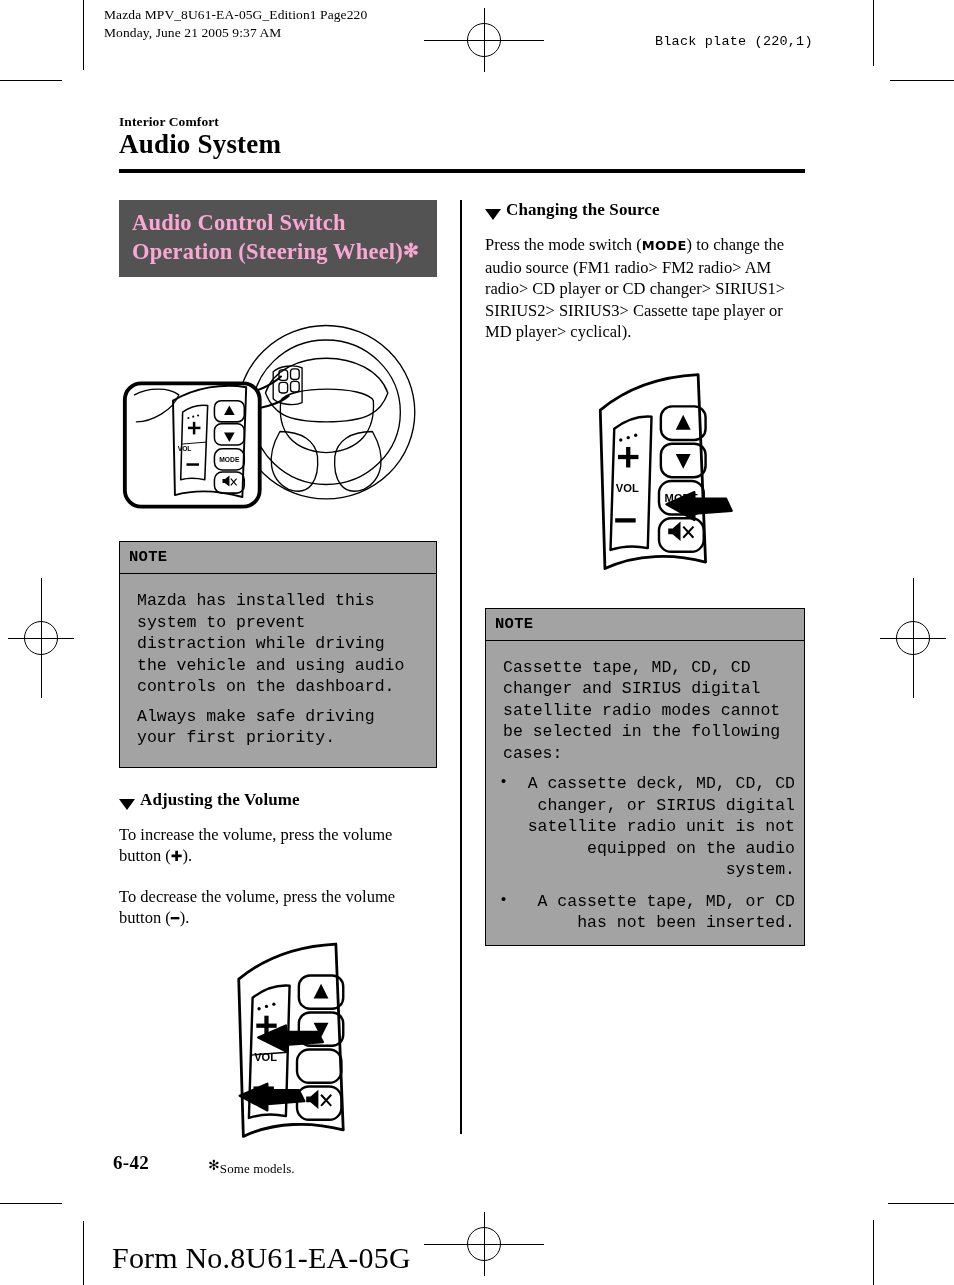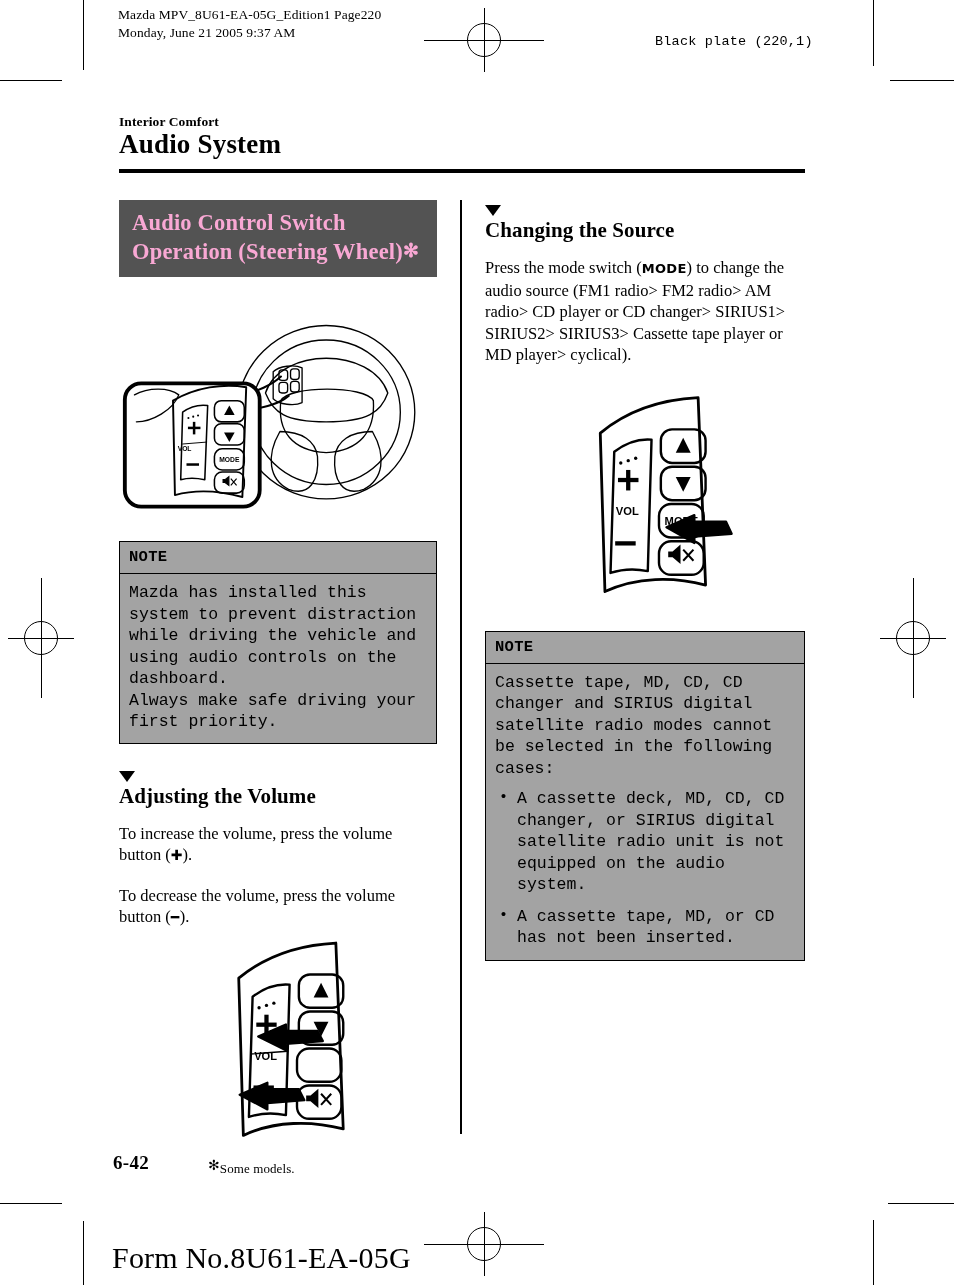--- a/index.html
+++ b/index.html
@@ -22,21 +22,21 @@
 
   .regmark { position: absolute; }
   .regmark .rm-v { position: absolute; left: 50%; top: 0; width: 1px; height: 100%; background: #000; margin-left: -0.5px; }
   .regmark .rm-h { position: absolute; top: 50%; left: 0; height: 1px; width: 100%; background: #000; margin-top: -0.5px; }
   .regmark .rm-c { position: absolute; left: 50%; top: 50%; width: 34px; height: 34px; margin-left: -17px; margin-top: -17px;
                    border: 1px solid #000; border-radius: 50%; background: transparent; }
 
   
   .jobinfo {
     position: absolute; left: 104px; top: 6px;
-    font-size: 13.5px; line-height: 18px; letter-spacing: .1px; margin-left: 14px;
+    font-size: 13.5px; line-height: 18px; letter-spacing: .1px;
   }
   .plateinfo {
     position: absolute; left: 655px; top: 34px;
     font-size: 13.5px; letter-spacing: .2px; font-family: Liberation Mono, monospace;
   }
 
   
   .page { position: absolute; left: 0; top: 0; width: 854px; height: 1285px; }
 
   .kicker {
@@ -65,23 +65,23 @@
     background: #535353; color: #f9a8d4;
     padding: 9px 13px 11px 13px;
     font-size: 22.5px; font-weight: bold; line-height: 28px;
     letter-spacing: .2px;
     width: 318px;
   }
   .banner .star { font-size: 19px; vertical-align: 2px; }
 
   
   .subhead {
-    font-size: 21px; font-weight: bold;
+    font-size: 17px; font-weight: bold;
     letter-spacing: .1px;
-    display: flex; align-items: flex-start; gap: 2px; flex-direction: column;
+    display: flex; align-items: flex-end; gap: 2px;
   }
   .tri {
     display: inline-block; width: 0; height: 0;
     border-left: 8px solid transparent;
     border-right: 8px solid transparent;
     border-top: 11px solid #000;
     margin-top: 5px; margin-right: 3px; flex: 0 0 auto;
   }
 
   p.body {
@@ -111,22 +111,22 @@
   .notebox { border: 1.5px solid #000; width: 100%; background: #a3a3a3; font-family: Liberation Mono, monospace; }
   .notebox .note-hd {
     border-bottom: 1.5px solid #000;
     font-size: 15.5px; font-weight: bold;
     padding: 6px 9px 7px 9px; letter-spacing: .3px;
   }
   .notebox .note-bd {
     padding: 8px 9px 10px 9px;
     font-size: 16.5px; line-height: 21.5px;
   }
-  .notebox .note-bd p { margin: 0; }
-  ul.bullets { margin: 9px 0 0 0; padding: 0; list-style: none; }
+  .notebox .note-bd p { margin: 8px; }
+  ul.bullets { margin: 9px 0 0 0; padding: 0; list-style: none; text-align: right; }
   ul.bullets li {
     position: relative; padding-left: 22px; margin-bottom: 10px;
     font-size: 16.5px; line-height: 21.5px;
   }
   ul.bullets li:last-child { margin-bottom: 1px; }
   ul.bullets li:before {
     content: "\2022"; position: absolute; left: 4px; top: -1px; font-size: 15px;
   }
 
   

